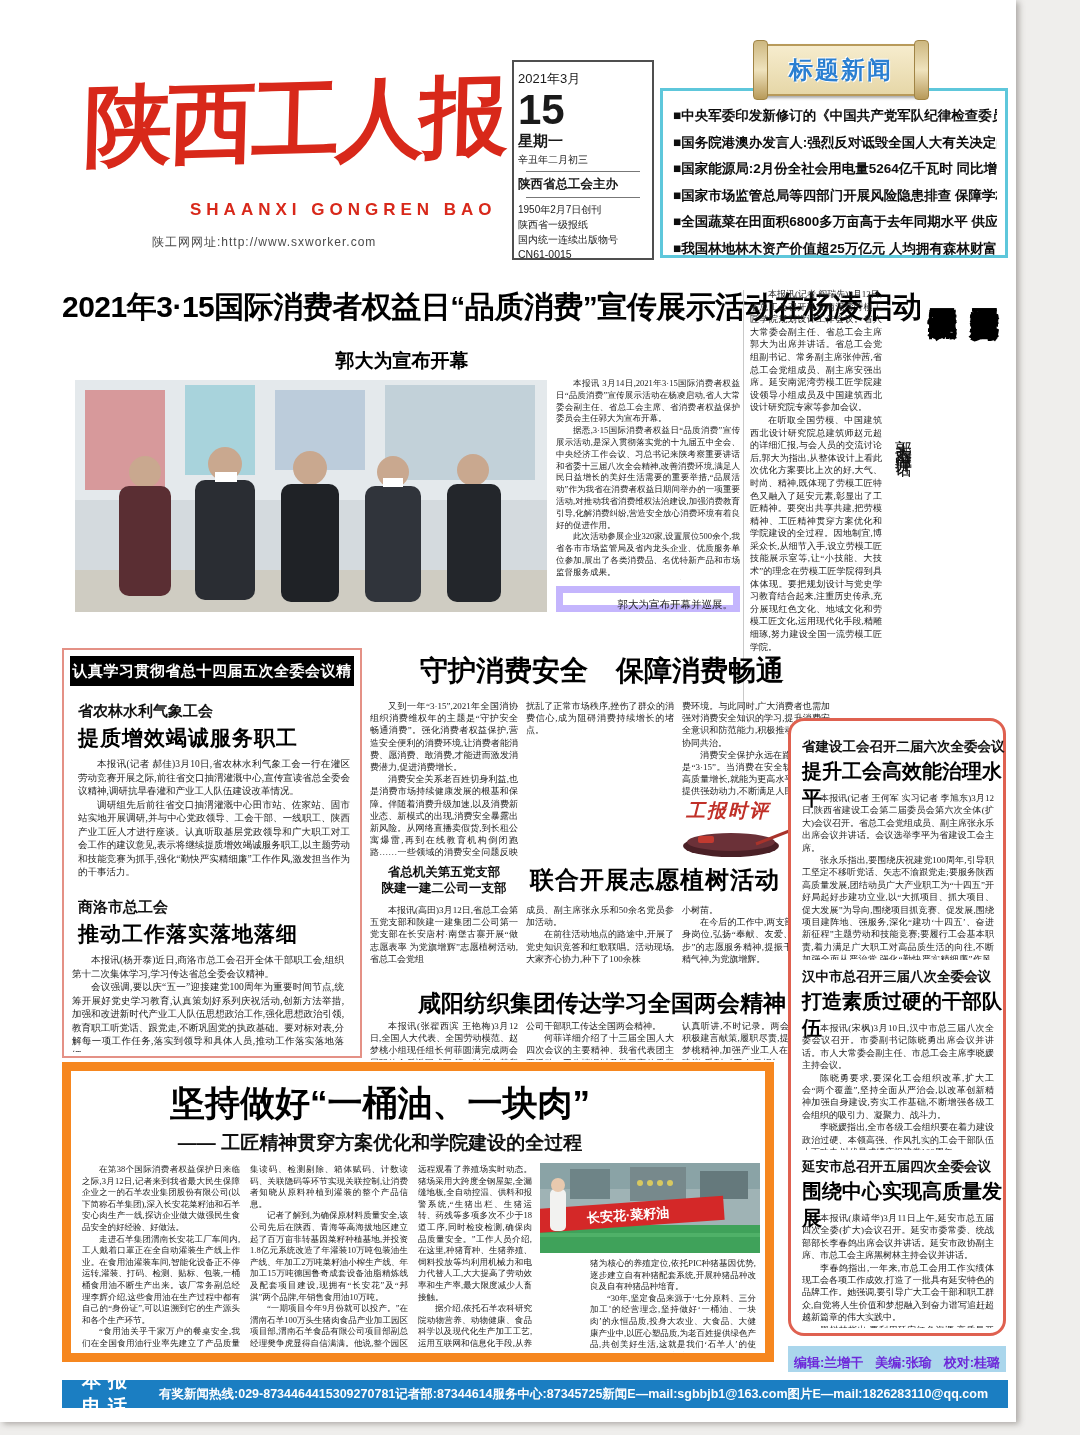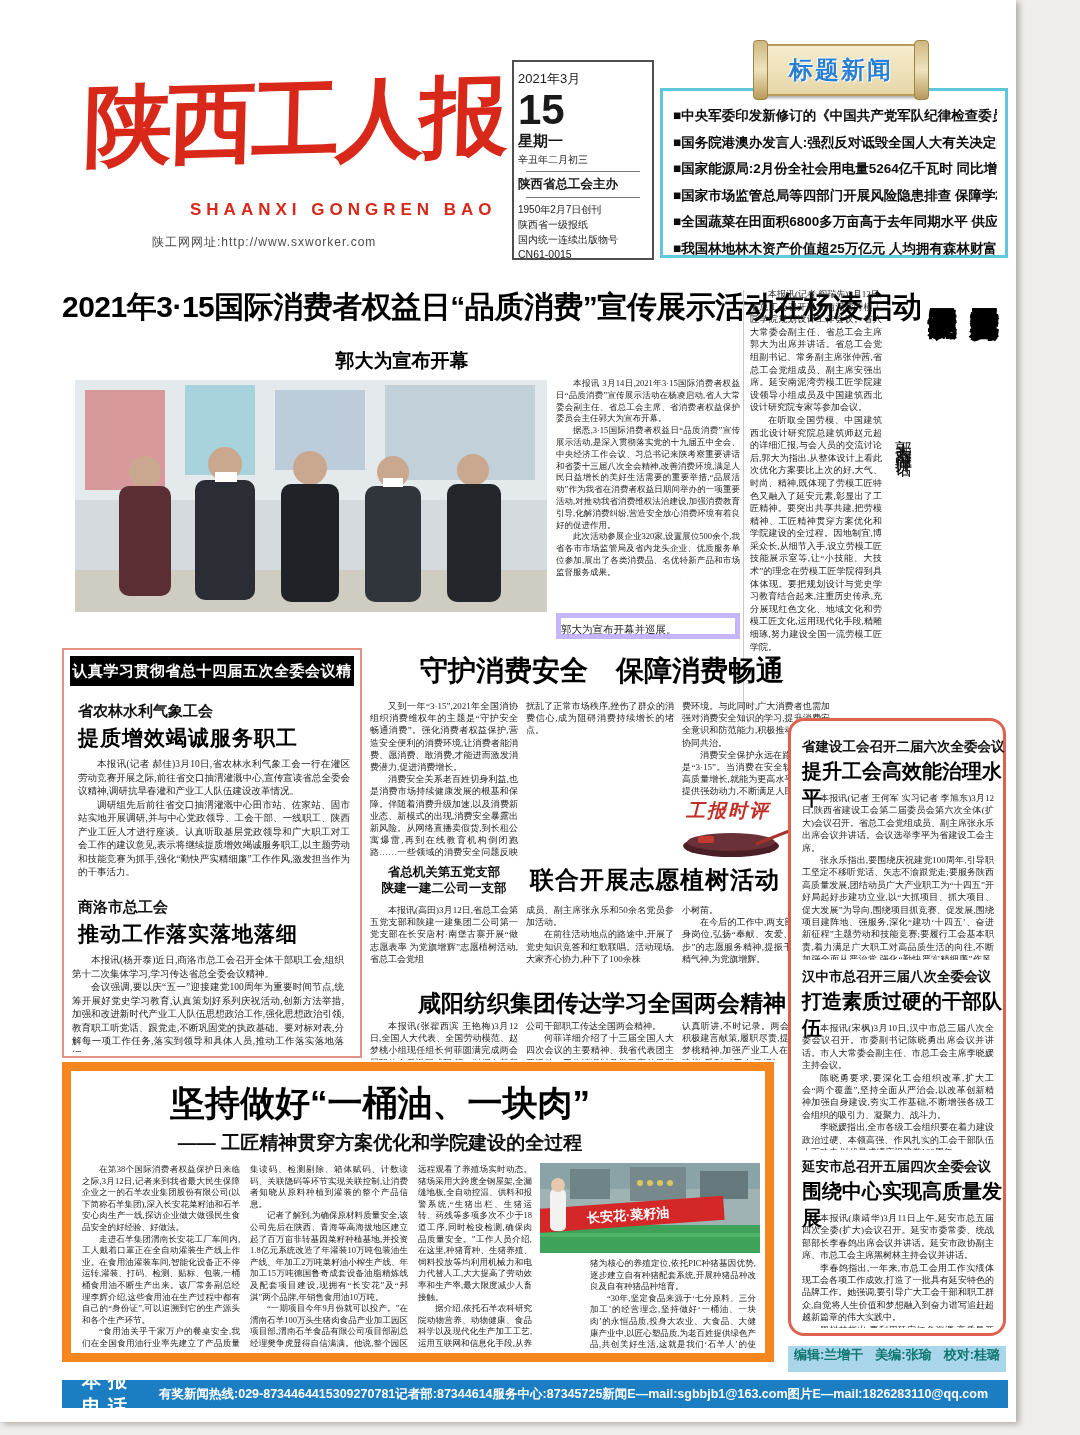--- a/index.html
+++ b/index.html
@@ -32,27 +32,27 @@
   .hn-banner:before,.hn-banner:after{content:"";position:absolute;top:-6px;bottom:-6px;width:13px;
              background:linear-gradient(#cdb780,#efe3bd,#b89a5a);border:1px solid #a08445;border-radius:4px;}
   .hn-banner:before{left:-9px;} .hn-banner:after{right:-9px;}
   .hn-banner span{color:#2b7fd1;font-size:24px;font-weight:900;letter-spacing:2px;
              text-shadow:1px 1px 0 #fff,-1px -1px 0 #fff;}
   
   .leftbox{border:2px solid #e49186;background:#fff;}
   .red-banner{background:#000000;color:#fff;font-weight:bold;font-size:15px;line-height:30px;text-align:center;letter-spacing:.5px;}
   .rightbox{border:3px solid #df6150;border-radius:16px;background:#fff;}
   .orangebox{border:9px solid #f6871f;background:#fff;}
-  .editors-bar{background:#aad6ec;color:#0f766e;font-weight:bold;font-size:13px;
-               display:flex;align-items:flex-start;justify-content:space-around;}
+  .editors-bar{background:#aad6ec;color:#6d28d9;font-weight:bold;font-size:13px;
+               display:flex;align-items:flex-end;justify-content:space-around;}
   .bottom-bar{background:#1b7ec2;color:#fff;display:flex;align-items:center;padding:0 20px;}
   .bottom-bar .label{font-size:19px;font-weight:900;letter-spacing:7px;}
   .bottom-bar .item{font-size:12.5px;font-weight:bold;white-space:nowrap;}
   .kicker{font-weight:bold;color:#111;}
-  .caption-box{border:5px solid #c4b5fd;font-size:10.5px;text-align:left;color:#222;margin-top:27px;}
+  .caption-box{border:7px solid #c4b5fd;font-size:10.5px;text-align:right;color:#222;}
   .stamp-text{color:#c03028;font-size:19px;font-weight:bold;font-style:italic;letter-spacing:2px;}
   .vline{background:#c9c9c9;width:1px;}
 </style>
 </head>
 <body>
 
 <div class="page">
 
   <div class="abs" style="left:84px;top:62px;width:430px;height:130px;overflow:visible;">
     <div class="mast-title">陕西工人报</div>

